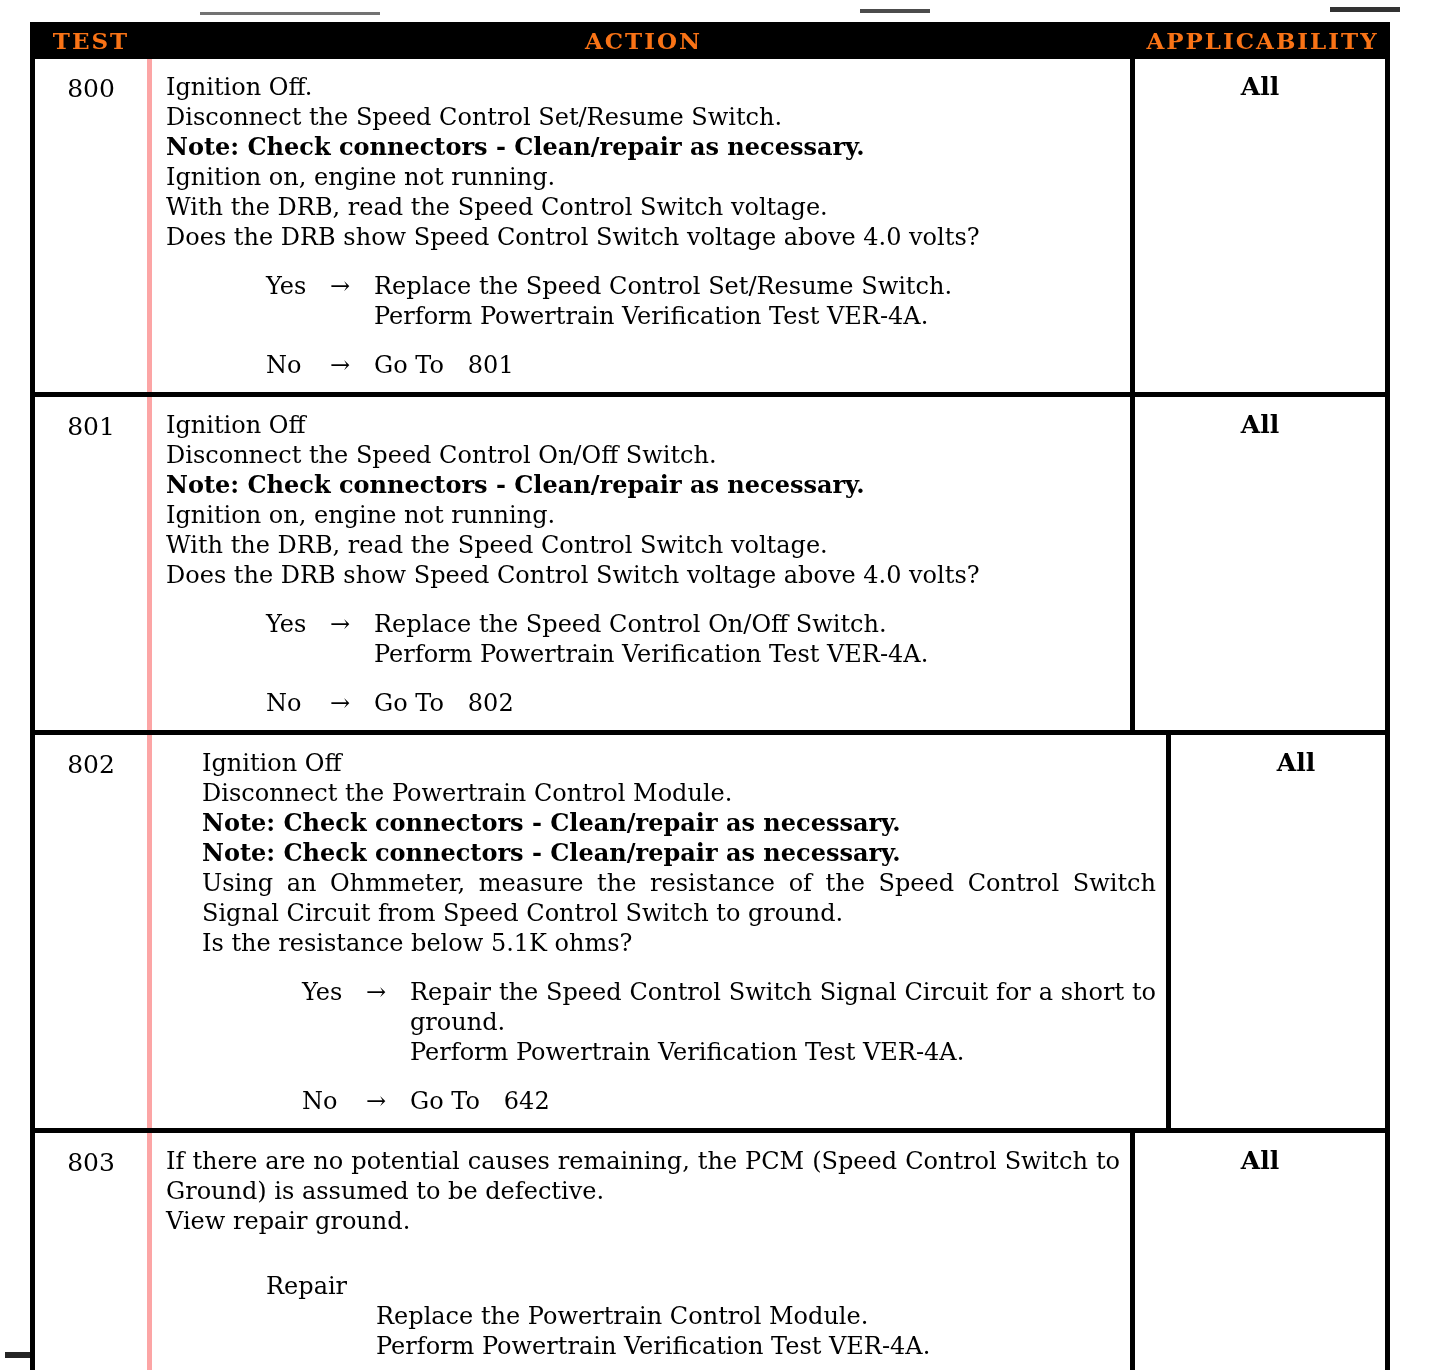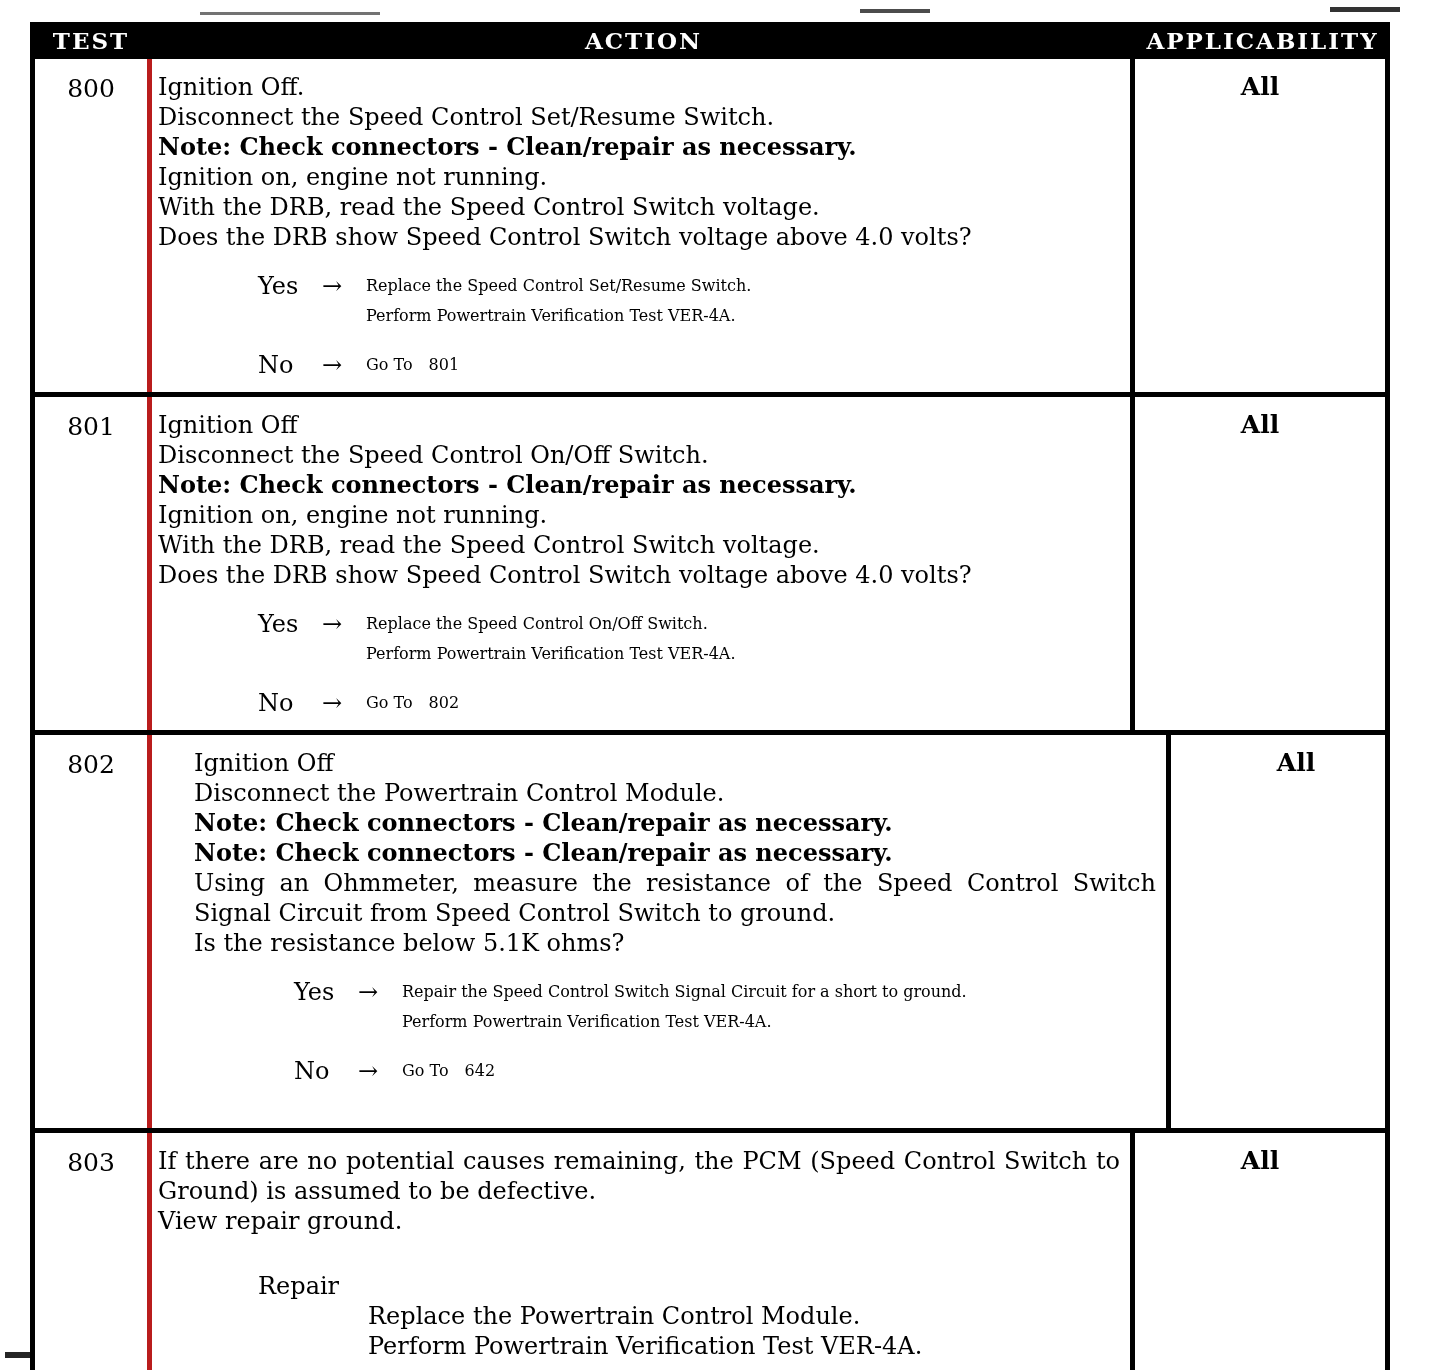--- a/index.html
+++ b/index.html
@@ -5,60 +5,60 @@
   * { margin:0; padding:0; box-sizing:border-box; }
   html,body { background:#ffffff; }
   .page {
     position:relative; width:1440px; height:1370px; background:#ffffff;
     font-family:"DejaVu Serif", "Liberation Serif", serif; color:#000;
     overflow:hidden;
   }
   .doc-table { position:absolute; left:30px; top:22px; width:1360px; }
 
   
-  .thead { display:flex; height:37px; background:#000; color:#ffffff; }
+  .thead { display:flex; height:37px; background:#000; color:#f97316; }
   .th {
     font-size:23px; font-weight:bold; letter-spacing:2px;
     line-height:37px; text-align:center; overflow:hidden; white-space:nowrap;
   }
   .th-test { width:122px; }
   .th-action { width:983px; }
   .th-app { width:255px; }
 
   
   .tbody { border:5px solid #000; border-top:none; background:#fff; }
   .trow { display:flex; }
   .trow:not(:last-child) { border-bottom:5px solid #000; }
   .trow:nth-child(1) { min-height:334px; }
   .trow:nth-child(2) { min-height:330px; }
   .trow:nth-child(3) { min-height:398px;gap:36px; }
   .trow:nth-child(4) { min-height:208px; }
 
   .cell { }
   .test-cell {
-    width:117px; border-right:5px solid #b91c1c; flex-shrink:0;
+    width:117px; border-right:5px solid #fca5a5; flex-shrink:0;
     text-align:center; padding-top:15px;
   }
   .test-num { font-size:25px; line-height:30px; }
   .action-cell {
     width:983px; border-right:5px solid #000; flex-shrink:0;
-    padding:13px 10px 12px 6px;
+    padding:13px 10px 12px 14px;
   }
   .app-cell { flex:1; text-align:center; padding-top:13px; }
   .app-val { font-size:25px; font-weight:bold; line-height:30px; }
 
   .aline { font-size:24px; line-height:30px; }
   .note { font-weight:bold; }
   .justify { text-align:justify; }
 
   .branch { display:flex; margin-top:19px; padding-left:100px; }
   .blabel { width:64px; flex-shrink:0; font-size:24px; line-height:30px; }
   .barrow { width:44px; flex-shrink:0; font-size:24px; line-height:30px; }
   .blines { flex:1; }
-  .bline { font-size:16px; line-height:30px; }
+  .bline { font-size:24px; line-height:30px; }
 
   .repair { margin-top:18px; padding-left:100px; }
   .rlabel { font-size:24px; line-height:30px;margin-top:35px; }
   .rlines { padding-left:110px; }
   .rline { font-size:24px; line-height:30px; }
 
   
   .speck { position:absolute; background:#000; }
   .speck-1 { left:200px; top:12px; width:180px; height:3px; opacity:.55; }
   .speck-2 { left:860px; top:9px;  width:70px;  height:4px; opacity:.7; }

